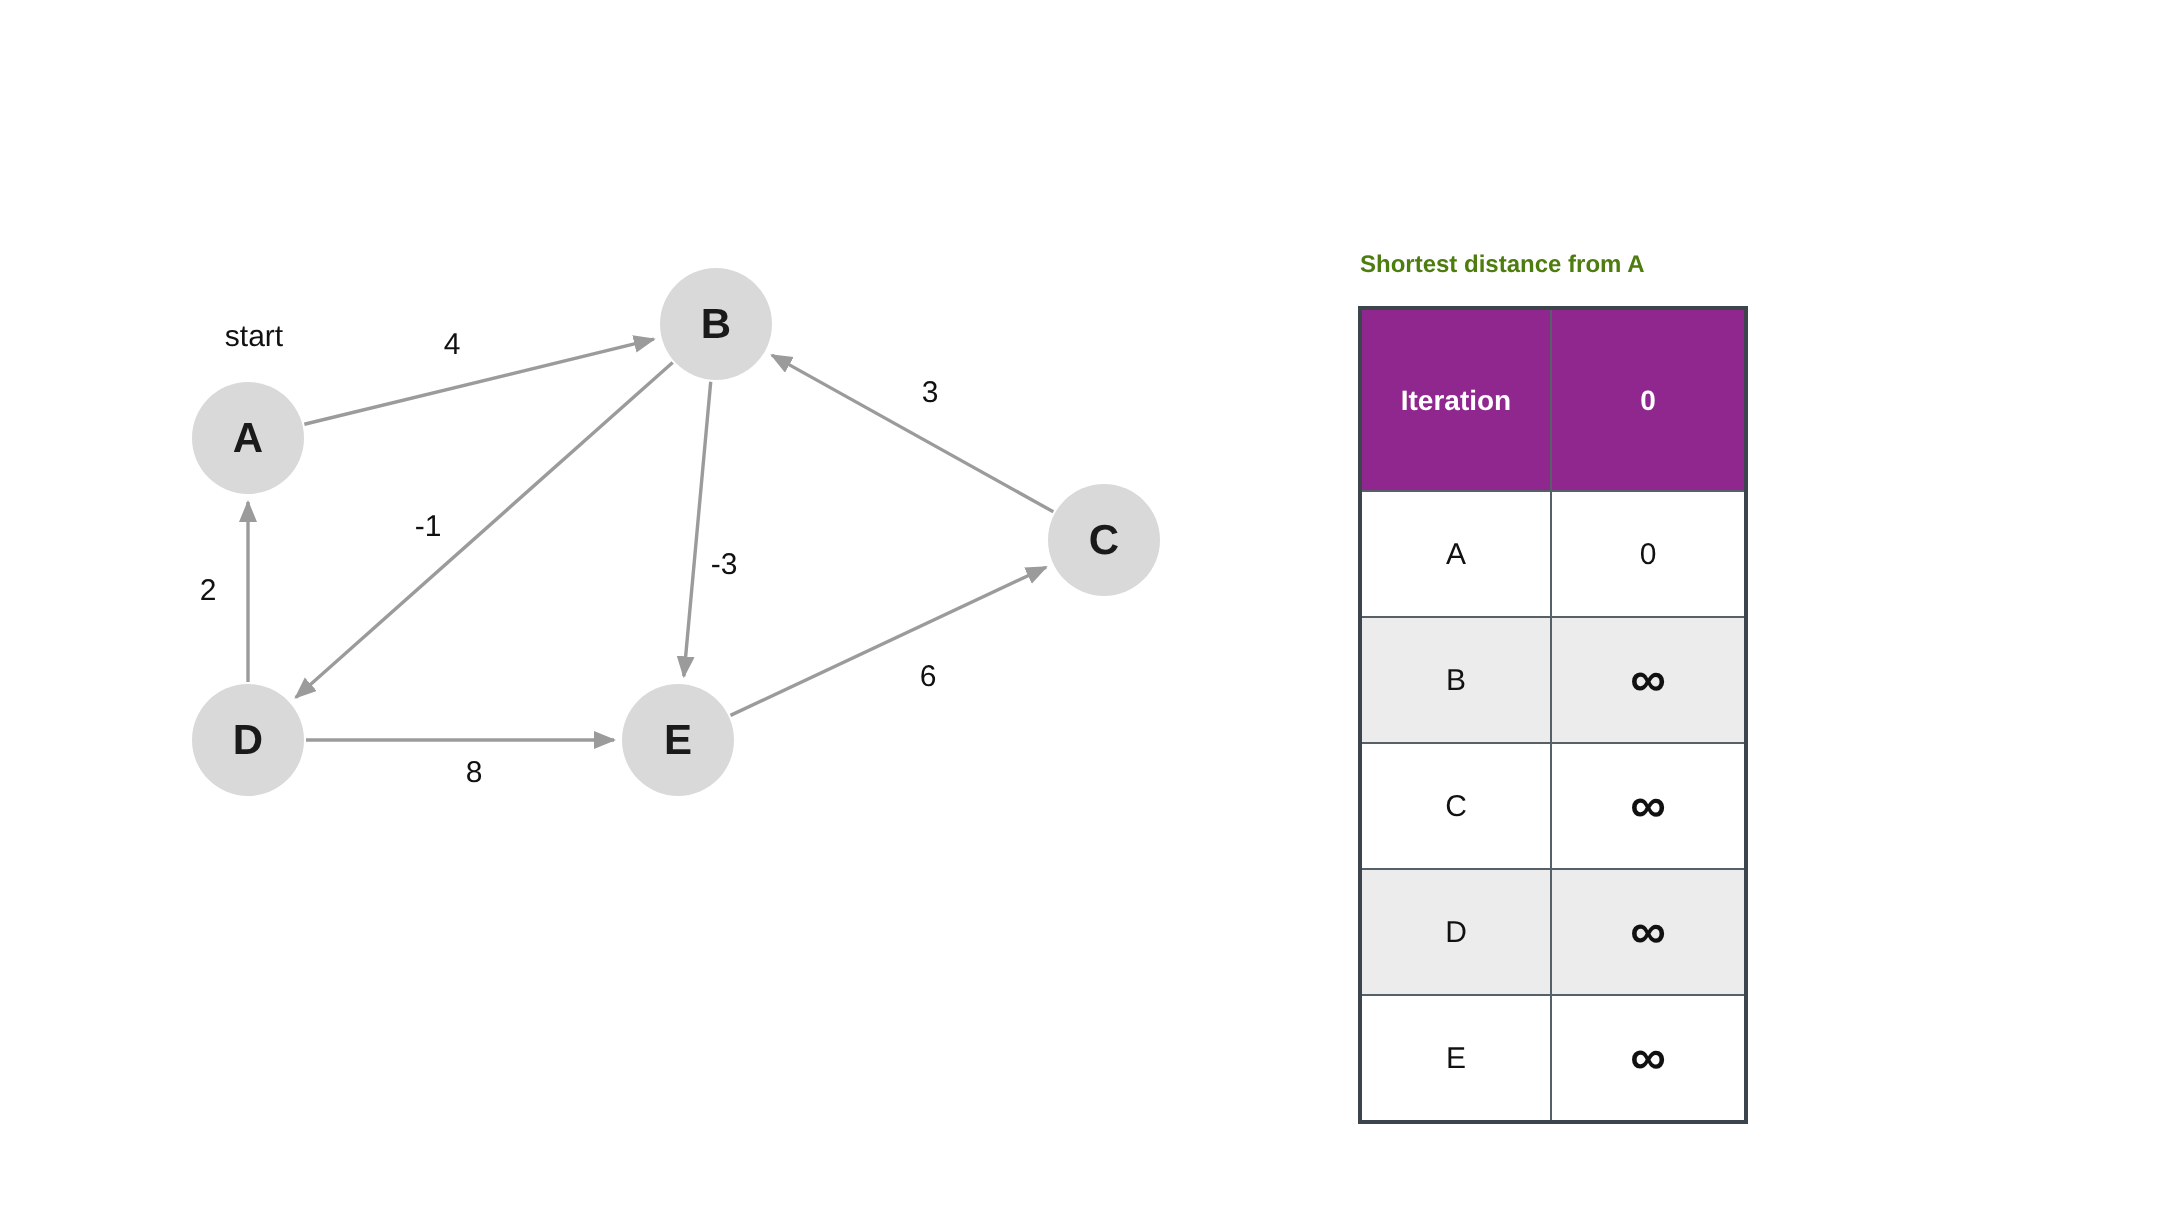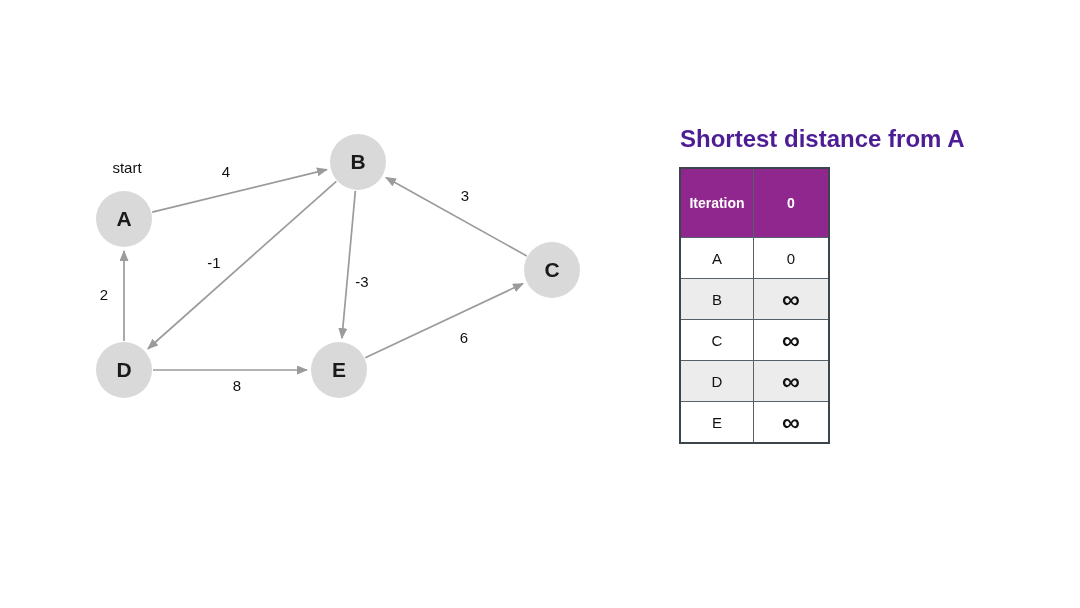--- a/index.html
+++ b/index.html
@@ -46,37 +46,37 @@
     fill: #111111;
     text-anchor: middle;
   }
   .panel {
     position: absolute;
     left: 679px;
     top: 125px;
     width: 230px;
   }
   .panel-title {
-    font-size: 24px;
+    font-size: 12px;
     font-weight: 600;
-    color: #4c1d95;
+    color: #4d7c0f;
     letter-spacing: 0px;
     margin: 0 0 14px 1px;
     white-space: nowrap;
   }
   table.dist {
     border-collapse: collapse;
     table-layout: fixed;
     border: 2px solid #3c444c;
   }
   table.dist th, table.dist td {
     border: 1px solid #556069;
     text-align: center;
     vertical-align: middle;
-    padding: 1px;
+    padding: 12px;
   }
   table.dist th {
     background: #90278e;
     color: #ffffff;
     font-size: 14px;
     font-weight: bold;
     height: 66px;
   }
   table.dist th.col-iter { width: 70px; }
   table.dist th.col-val  { width: 72px; }

